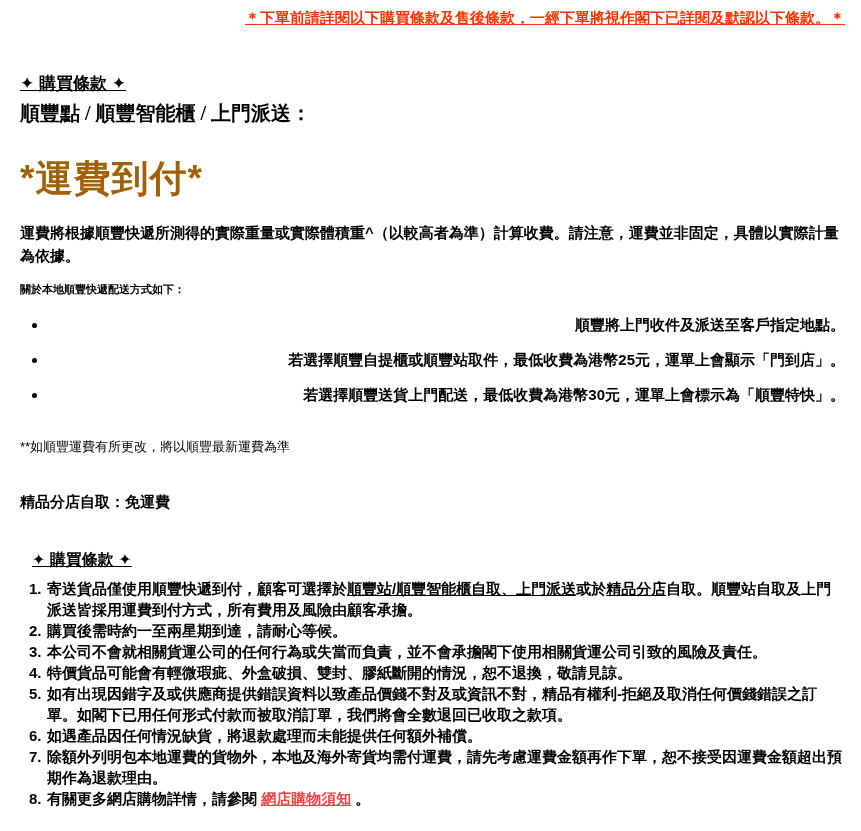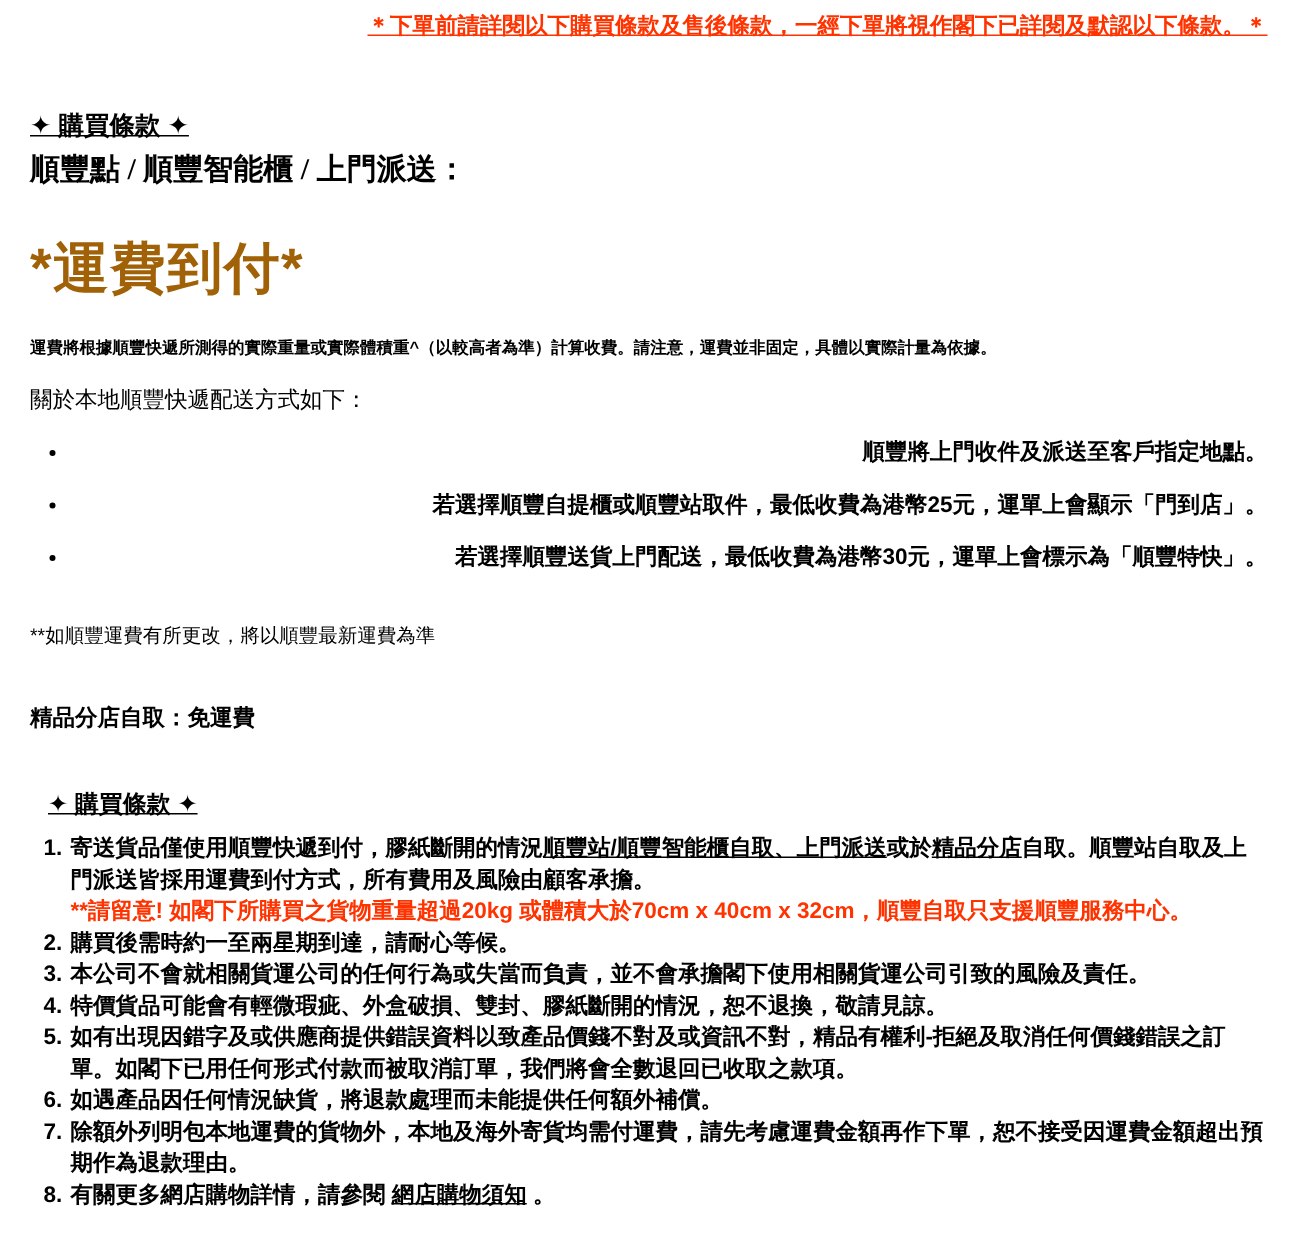--- a/index.html
+++ b/index.html
@@ -40,28 +40,28 @@
   }
   .big-title {
     color: #a16207;
     font-size: 37px;
     font-weight: 700;
     line-height: 44px;
     letter-spacing: 1px;
     margin: 31px 0 0 0;
   }
   .intro {
-    font-size: 11px;
+    font-size: 15px;
     font-weight: 700;
     line-height: 23px;
     margin: 20px 0 0 0;
   }
   .delivery-intro {
-    font-size: 15px;
-    font-weight: 400;
+    font-size: 11px;
+    font-weight: 700;
     line-height: 19px;
     margin: 13px 0 0 0;
   }
   ul.bullets {
     margin: 16px 0 0 0;
     padding-left: 28px;
     list-style: disc;
   }
   ul.bullets li {
     font-size: 15px;
@@ -109,21 +109,21 @@
     position: absolute;
     left: -18px;
     top: 0;
   }
   .u { text-decoration: underline; }
   .warning {
     color: #ff3300;
     font-weight: 700;
   }
   .green-link {
-    color: #000000;
+    color: #ef4444;
     font-weight: 700;
     text-decoration: underline;
     cursor: pointer;
   }
 </style>
 </head>
 <body>
 
 <div class="page">
 
@@ -146,22 +146,21 @@
   </ul>
 
   <p class="update-note">**如順豐運費有所更改，將以順豐最新運費為準</p>
 
   <p class="store-pickup">精品分店自取：免運費</p>
 
   <h2 class="terms-heading">✦ 購買條款 ✦</h2>
 
   <ol class="terms">
     <li>
-      <span>寄送貨品僅使用順豐快遞到付，膠紙斷開的情況</span><span class="u">順豐站/順豐智能櫃自取、上門派送</span><span>或於</span><span class="u">精品分店</span><span>自取。順豐站自取及上門派送皆採用運費到付方式，所有費用及風險由顧客承擔。</span>
-      <div class="warning">**請留意! 如閣下所購買之貨物重量超過20kg 或體積大於70cm x 40cm x 32cm，順豐自取只支援順豐服務中心。</div>
+      <span>寄送貨品僅使用順豐快遞到付，顧客可選擇於</span><span class="u">順豐站/順豐智能櫃自取、上門派送</span><span>或於</span><span class="u">精品分店</span><span>自取。順豐站自取及上門派送皆採用運費到付方式，所有費用及風險由顧客承擔。</span>
     </li>
     <li>購買後需時約一至兩星期到達，請耐心等候。</li>
     <li>本公司不會就相關貨運公司的任何行為或失當而負責，並不會承擔閣下使用相關貨運公司引致的風險及責任。</li>
     <li>特價貨品可能會有輕微瑕疵、外盒破損、雙封、膠紙斷開的情況，恕不退換，敬請見諒。</li>
     <li>如有出現因錯字及或供應商提供錯誤資料以致產品價錢不對及或資訊不對，精品有權利-拒絕及取消任何價錢錯誤之訂單。如閣下已用任何形式付款而被取消訂單，我們將會全數退回已收取之款項。</li>
     <li>如遇產品因任何情況缺貨，將退款處理而未能提供任何額外補償。</li>
     <li>除額外列明包本地運費的貨物外，本地及海外寄貨均需付運費，請先考慮運費金額再作下單，恕不接受因運費金額超出預期作為退款理由。</li>
     <li>
       <span>有關更多網店購物詳情，請參閱 </span><a class="green-link">網店購物須知</a><span> 。</span>
     </li>

